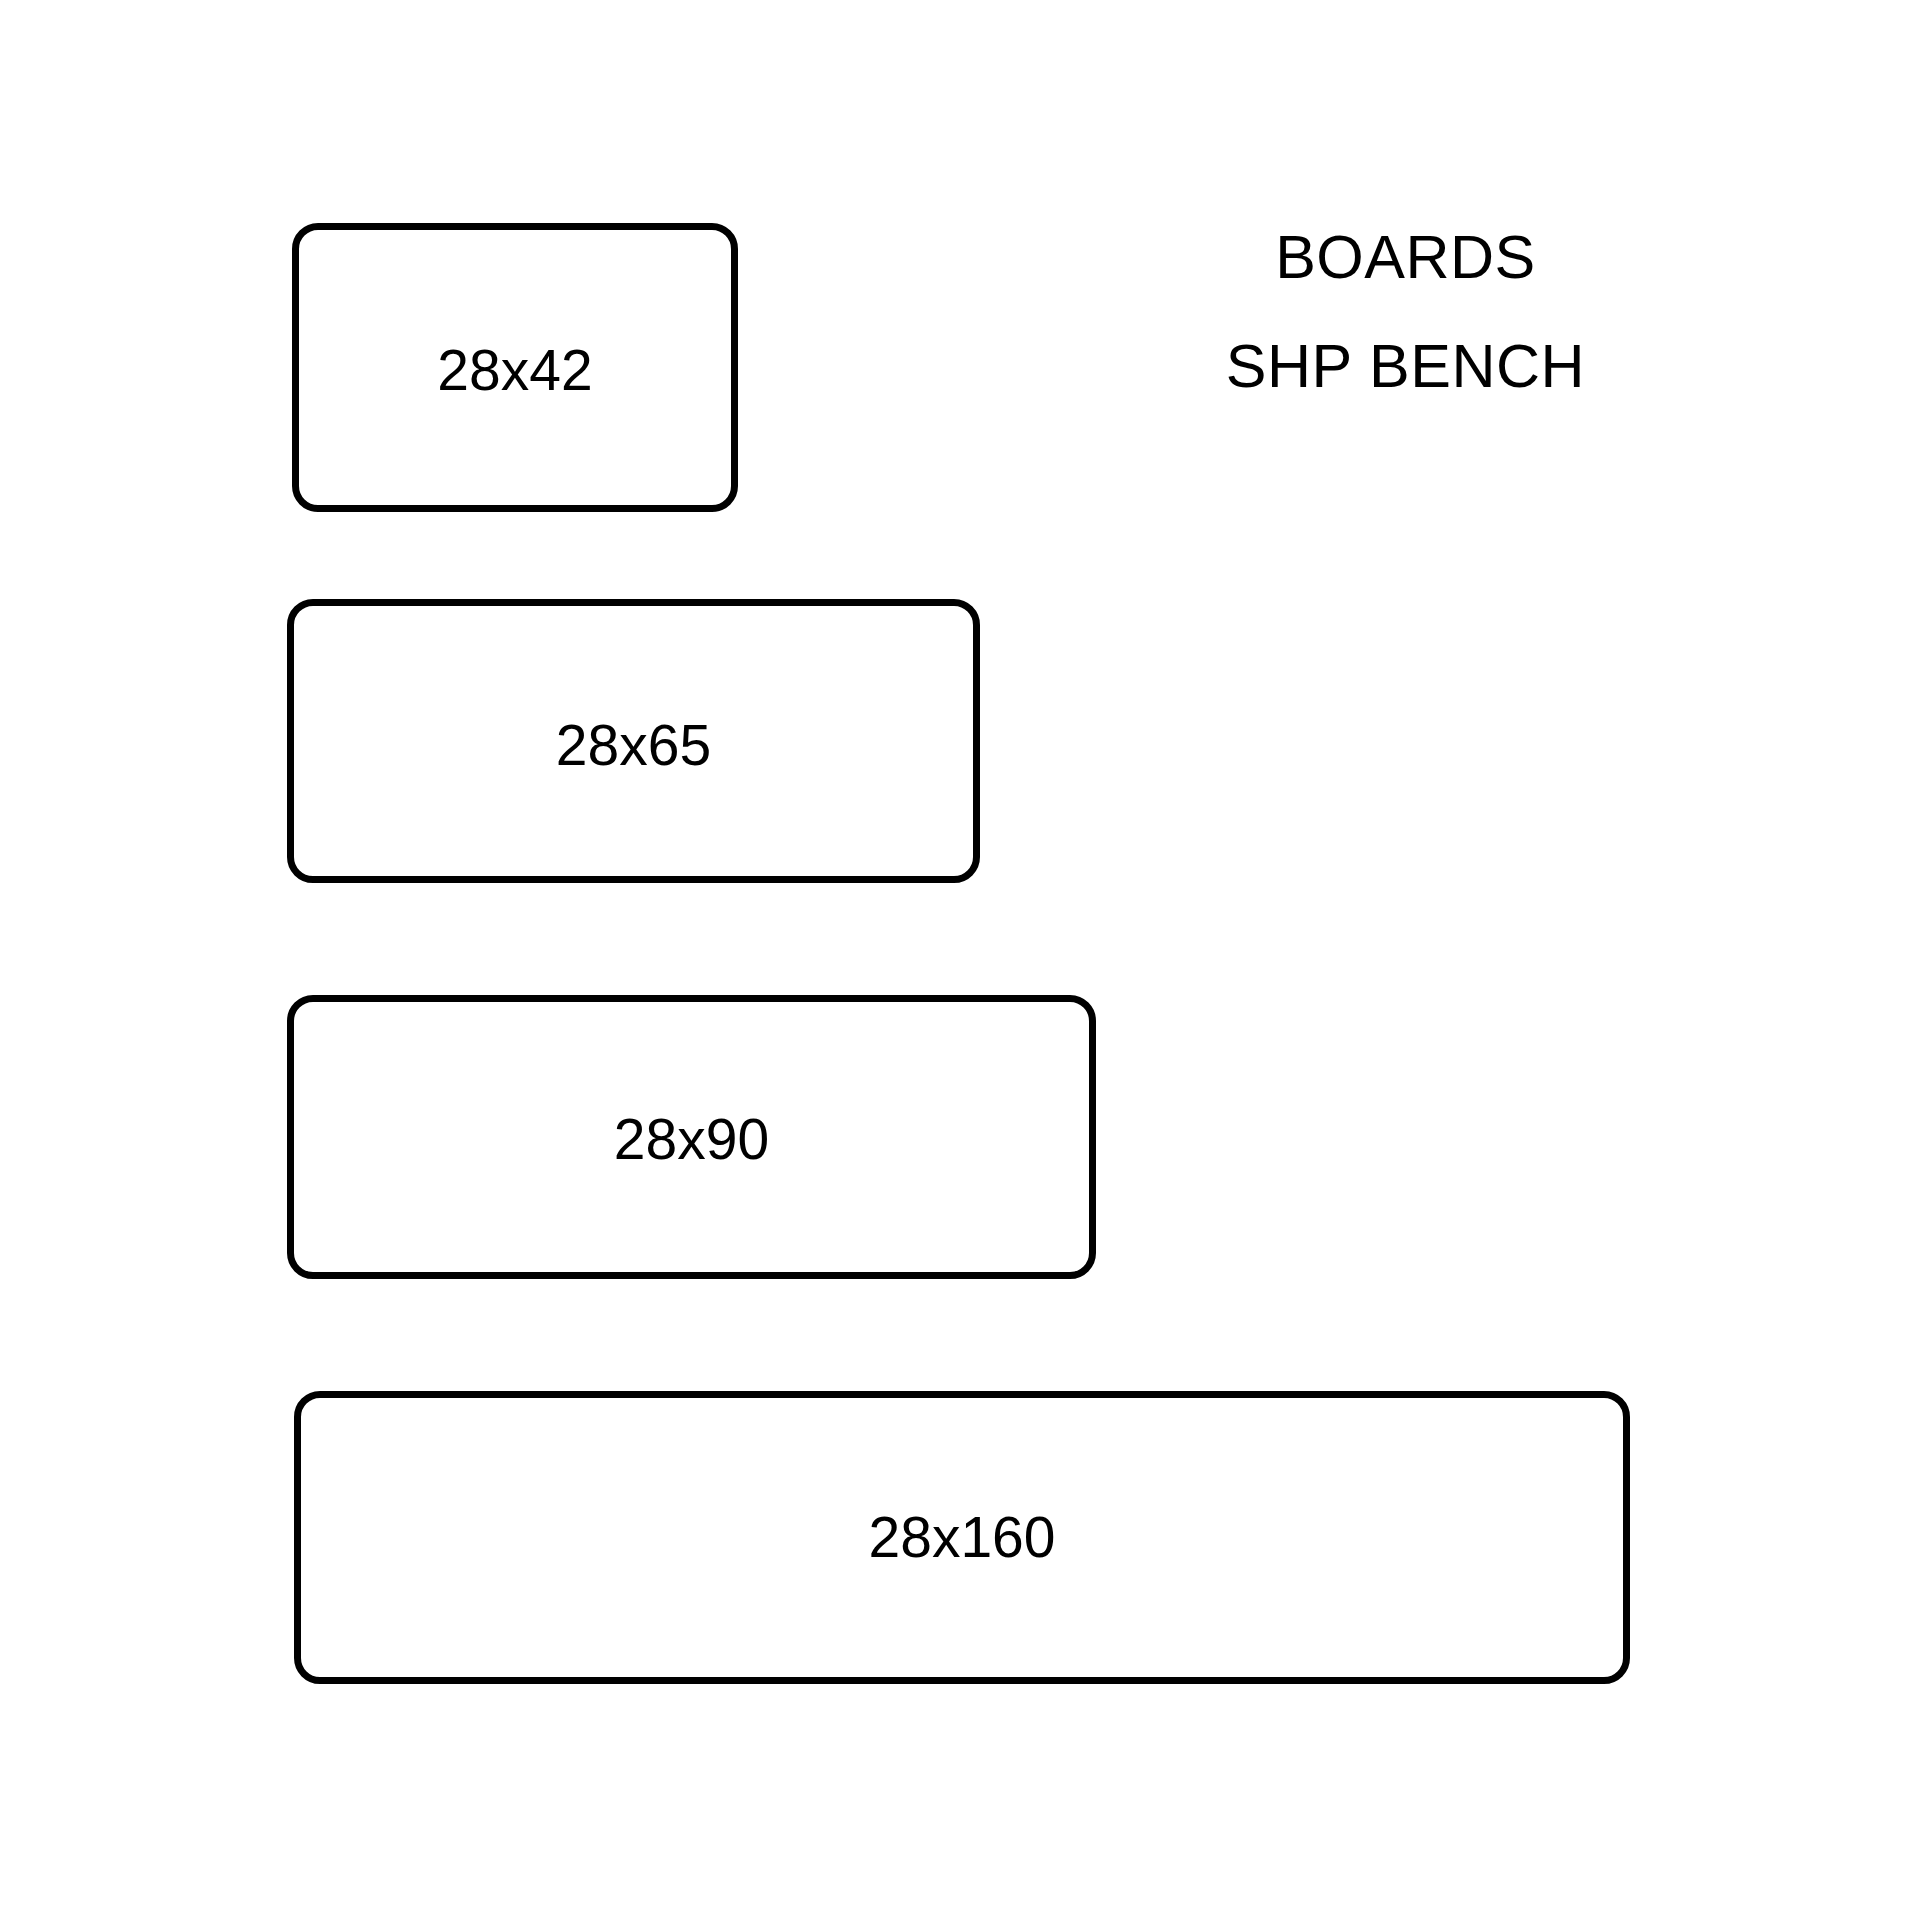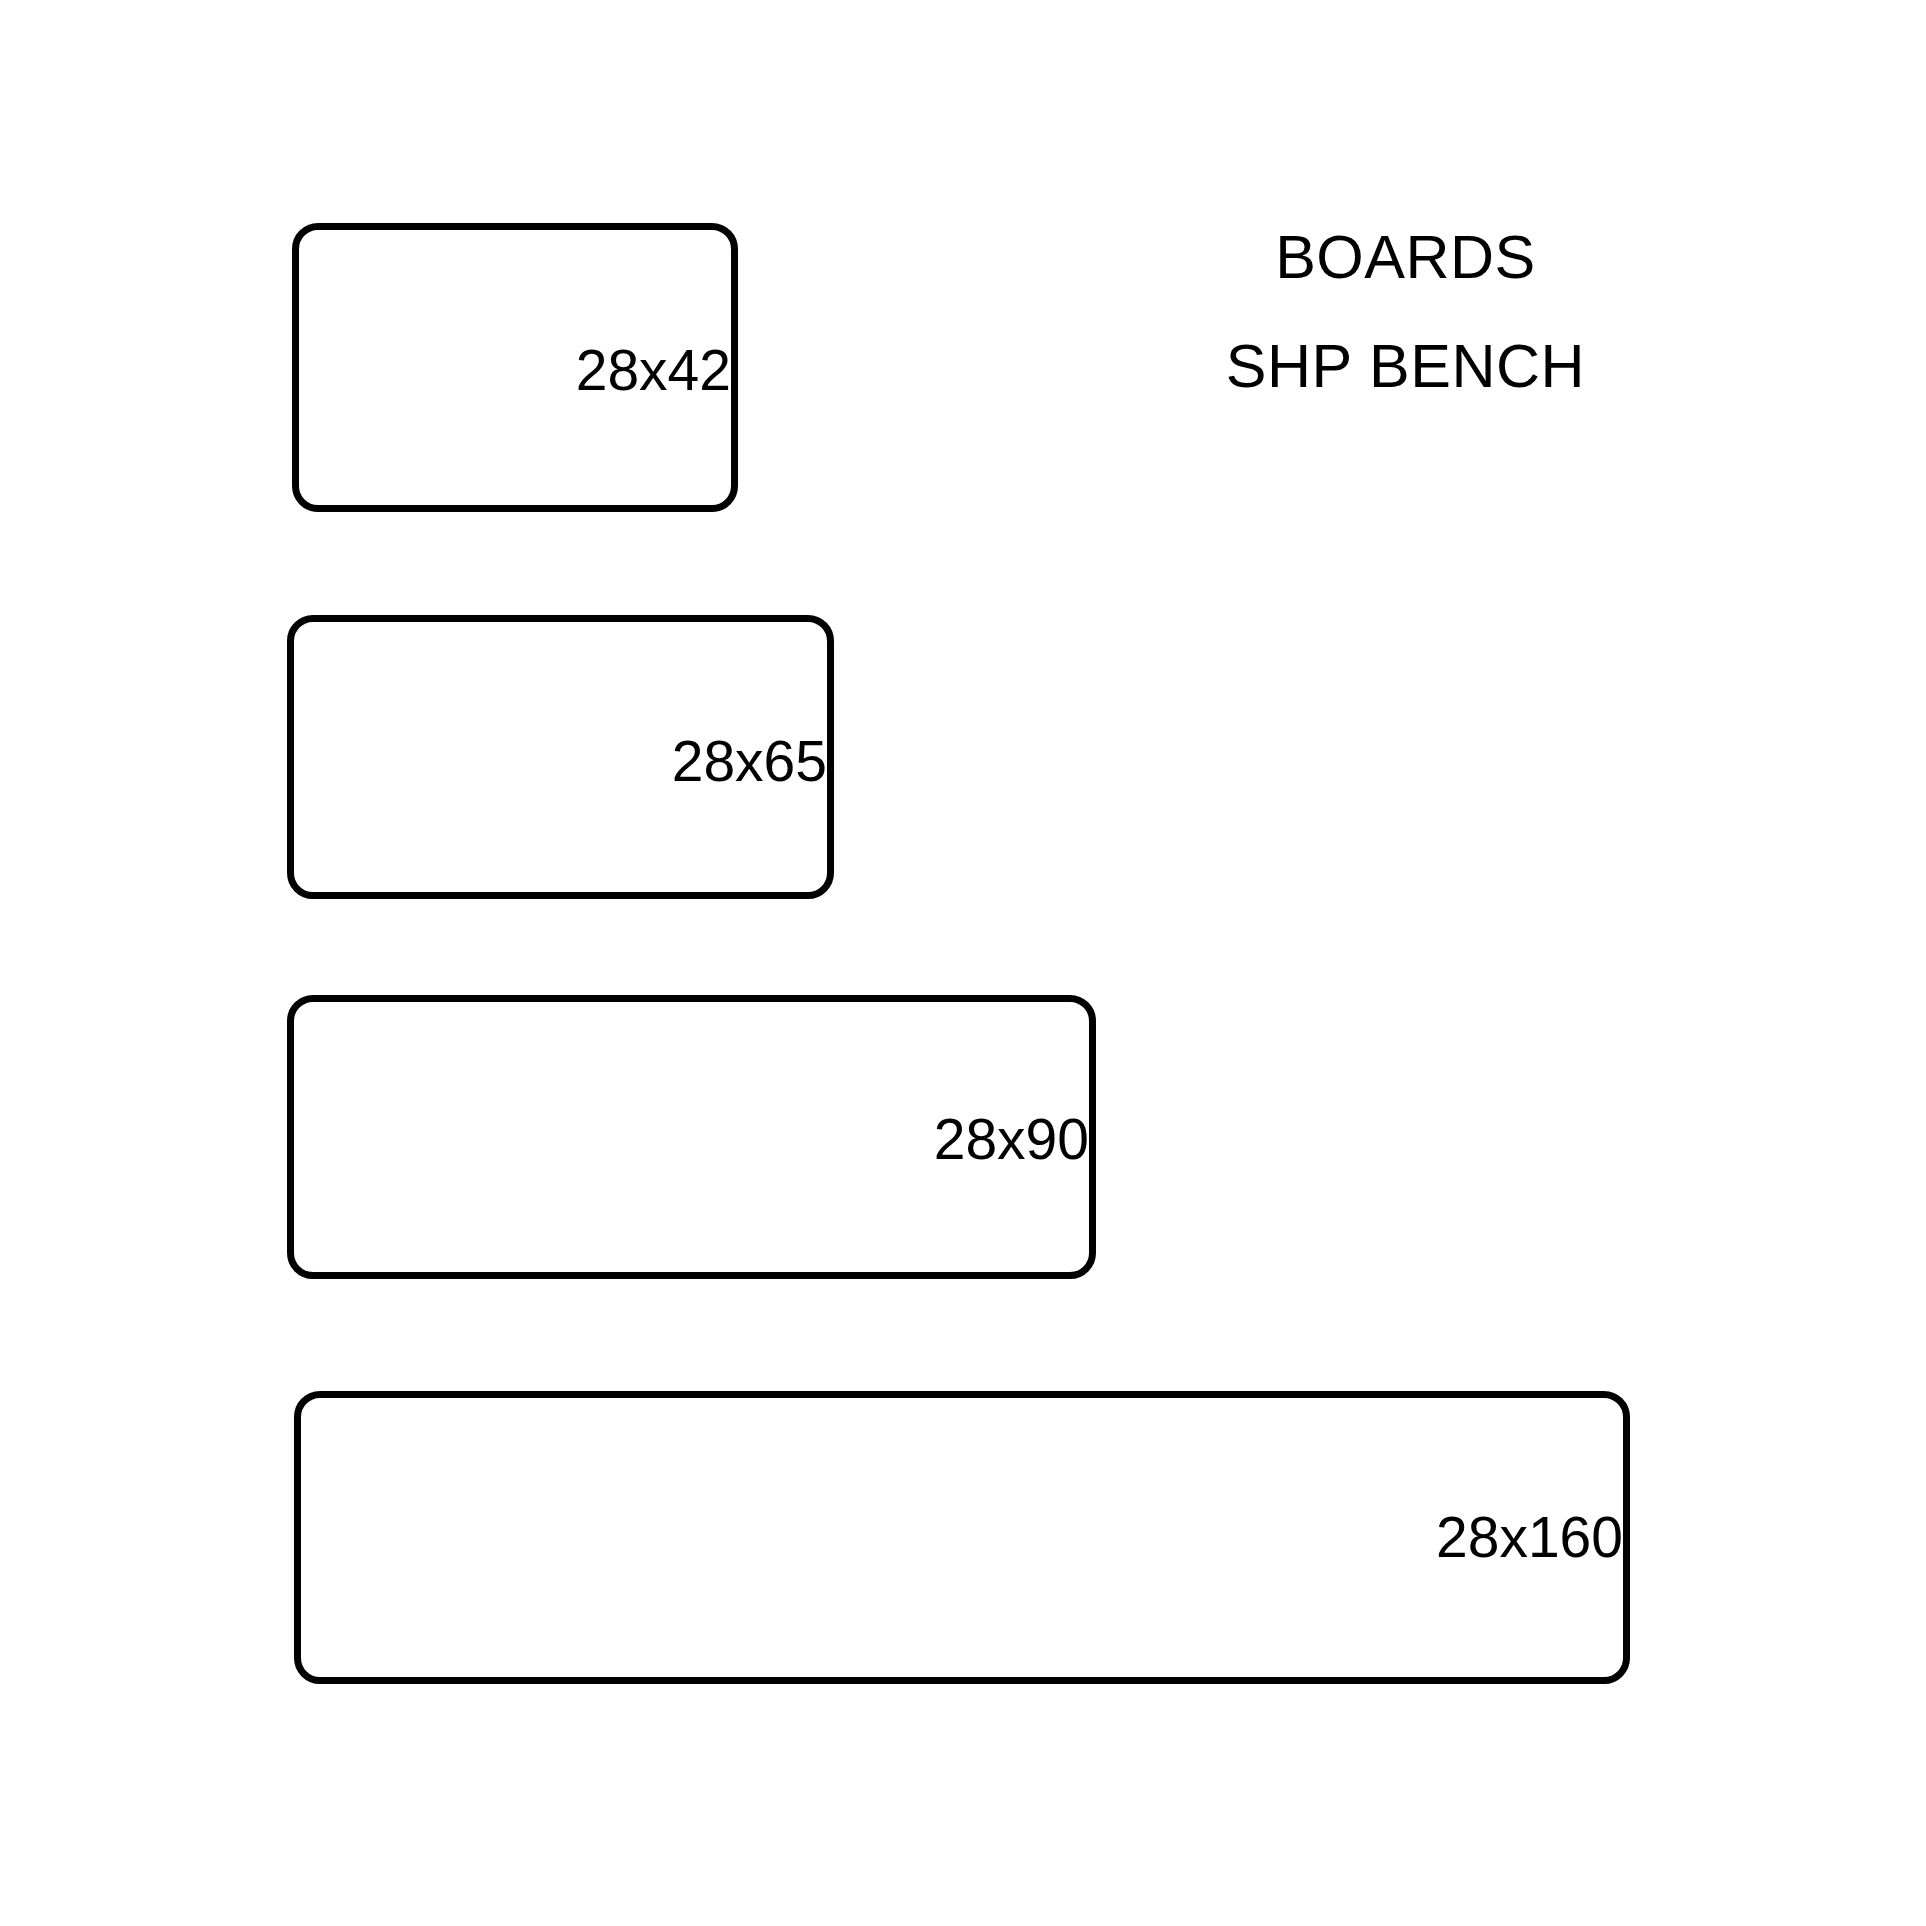--- a/index.html
+++ b/index.html
@@ -45,32 +45,32 @@
     position: absolute;
     box-sizing: border-box;
     background: #ffffff;
     border: 7px solid #000000;
     border-radius: 26px;
   }
   .board-label {
     position: absolute;
     left: 0;
     right: 0;
-    text-align: right;
+    text-align: center;
     font-size: 57px;
     line-height: 57px;
     color: #000000;
     white-space: nowrap;
   }
 
   
   #board-0 { left: 292px;  top: 223px;  width: 446px;  height: 289px; }
   #board-0 .board-label { top: 112px; }
 
-  #board-1 { left: 287px;  top: 599px;  width: 547px;  height: 284px; margin-top: 16px; }
+  #board-1 { left: 287px;  top: 599px;  width: 693px;  height: 284px; }
   #board-1 .board-label { top: 111px; }
 
   #board-2 { left: 287px;  top: 995px; width: 809px;  height: 284px; }
   #board-2 .board-label { top: 109px; }
 
   #board-3 { left: 294px;  top: 1391px; width: 1336px; height: 293px; }
   #board-3 .board-label { top: 111px; }
 </style>
 </head>
 <body>

